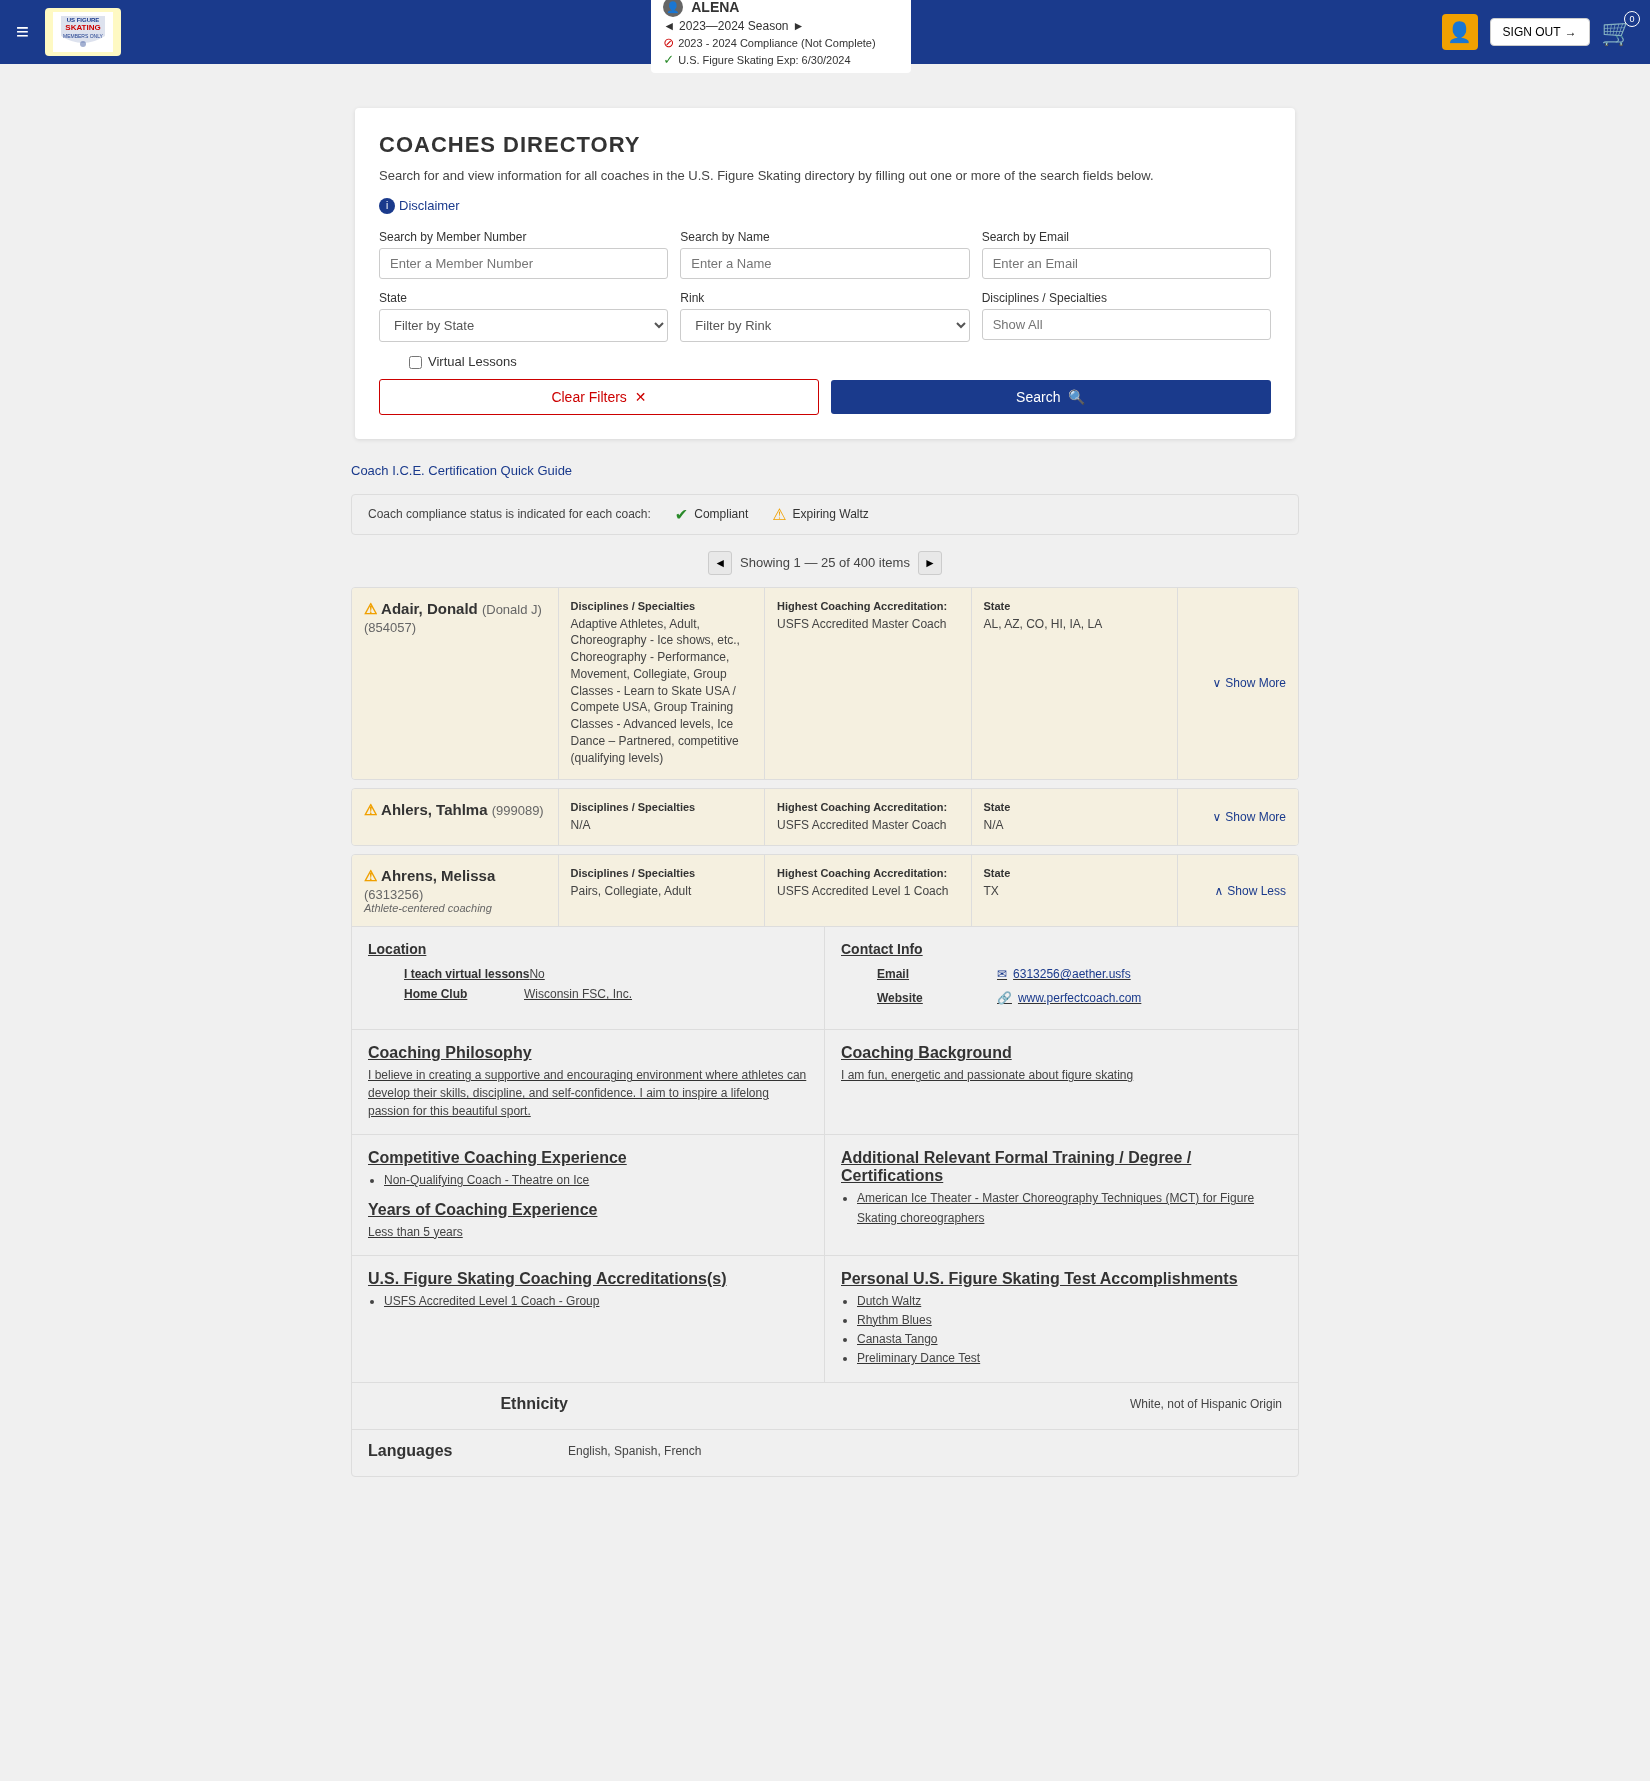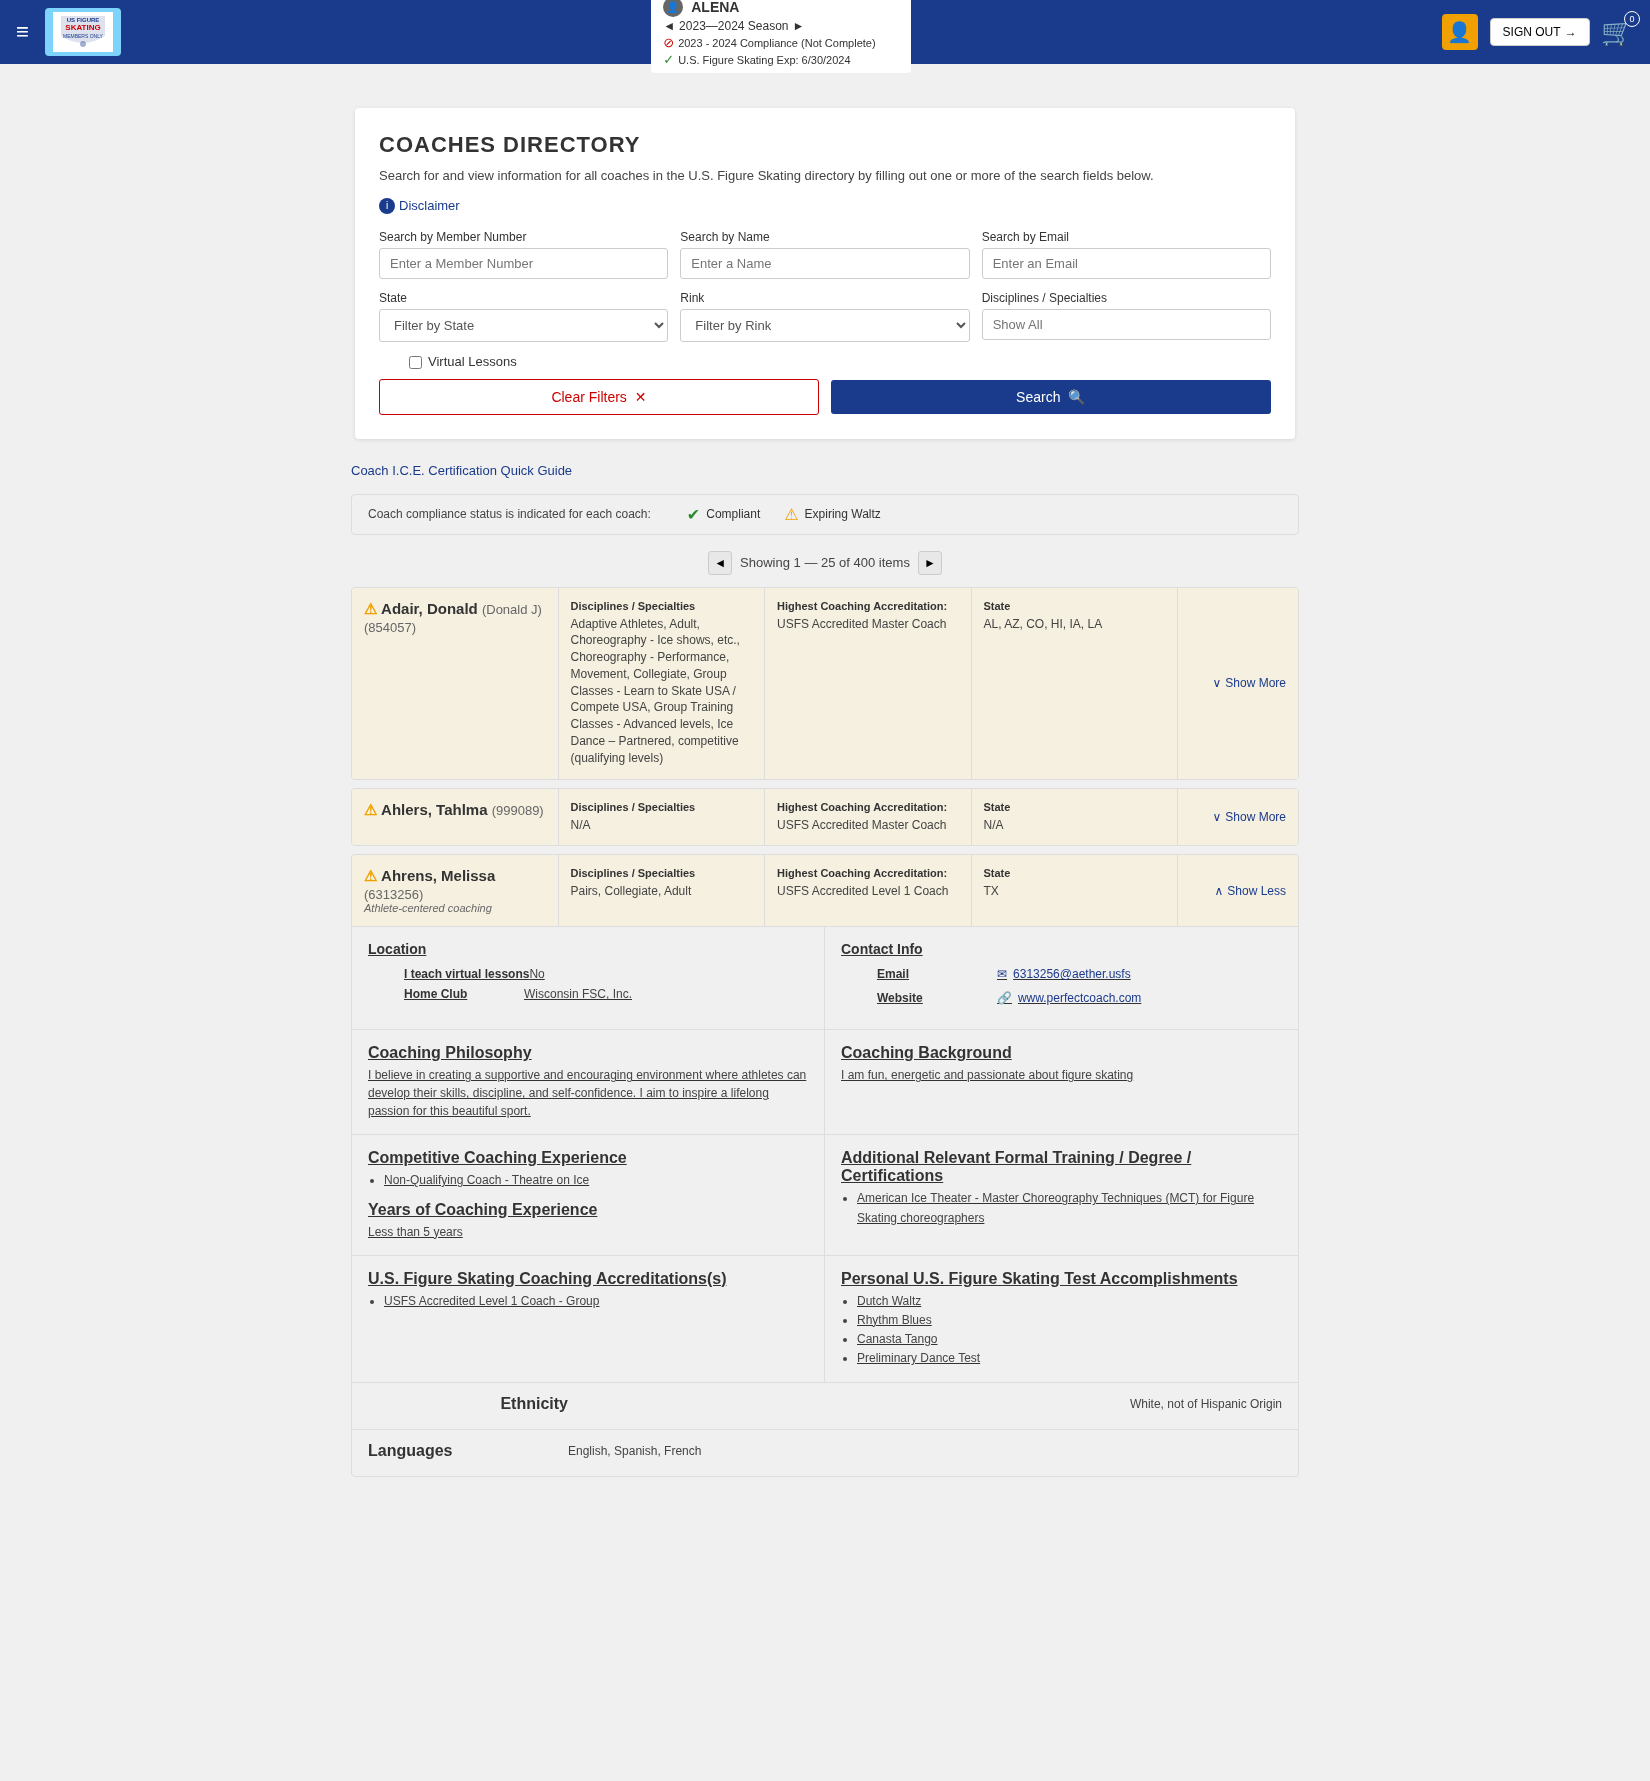--- a/index.html
+++ b/index.html
@@ -2,21 +2,21 @@
 <html><head>
   <meta charset="utf-8">
   <style>
     * { box-sizing: border-box; margin: 0; padding: 0; }
     body { font-family: Arial, sans-serif; font-size: 13px; background: #f0f0f0; color: #333; }
 
     
     .header { background: #1a3a8c; display: flex; align-items: center; padding: 0 16px; height: 64px; position: relative; }
     .header-left { display: flex; align-items: center; gap: 16px; }
     .hamburger { color: white; font-size: 22px; cursor: pointer; }
-    .logo-box { background: #7dd3fc; padding: 4px 8px; border-radius: 4px; display: flex; align-items: center; }
+    .logo-box { background: #fef9c3; padding: 4px 8px; border-radius: 4px; display: flex; align-items: center; }
     .header-center { flex: 1; display: flex; justify-content: center; }
     .user-info-box { background: white; border-radius: 4px; padding: 6px 12px; min-width: 260px; }
     .user-name-row { display: flex; align-items: center; gap: 8px; }
     .user-icon { width: 20px; height: 20px; background: #666; border-radius: 50%; display: flex; align-items: center; justify-content: center; color: white; font-size: 11px; }
     .user-name { font-weight: bold; font-size: 14px; color: #333; }
     .season-row { display: flex; align-items: center; gap: 4px; font-size: 12px; color: #333; margin-top: 2px; }
     .status-row { display: flex; align-items: center; gap: 4px; font-size: 11px; margin-top: 2px; }
     .header-right { display: flex; align-items: center; gap: 12px; }
     .user-avatar { background: #f0a000; width: 36px; height: 36px; border-radius: 4px; display: flex; align-items: center; justify-content: center; }
     .sign-out-btn { background: white; border: 1px solid #ccc; padding: 6px 12px; border-radius: 4px; font-size: 12px; cursor: pointer; display: flex; align-items: center; gap: 4px; }
@@ -35,21 +35,21 @@
     .form-group input, .form-group select { width: 100%; padding: 7px 10px; border: 1px solid #ccc; border-radius: 3px; font-size: 13px; color: #555; }
     .form-group select { background: white; }
     .search-row2 { display: grid; grid-template-columns: 1fr 1fr 1fr; gap: 12px; margin-bottom: 12px; }
     .button-row { display: grid; grid-template-columns: 1fr 1fr; gap: 12px; align-items: center; }
     .clear-btn { background: white; border: 1px solid #cc0000; color: #cc0000; padding: 9px 16px; border-radius: 3px; font-size: 14px; cursor: pointer; display: flex; align-items: center; justify-content: center; gap: 8px; }
     .search-btn { background: #1a3a8c; border: none; color: white; padding: 9px 16px; border-radius: 3px; font-size: 14px; cursor: pointer; display: flex; align-items: center; justify-content: center; gap: 8px; }
 
     
     .quick-guide-link { color: #1a3a8c; font-size: 13px; cursor: pointer; margin: 16px 0; display: block; }
     .compliance-box { border: 1px solid #ddd; border-radius: 4px; padding: 10px 16px; margin-bottom: 16px; display: flex; align-items: center; gap: 24px; }
-    .compliance-box .label { font-size: 12px; color: #444; margin-right: 12px; }
+    .compliance-box .label { font-size: 12px; color: #444; margin-right: 0; }
     .compliance-item { display: flex; align-items: center; gap: 6px; font-size: 12px; }
 
     
     .pagination { display: flex; align-items: center; justify-content: center; gap: 8px; margin: 12px 0; }
     .page-btn { background: #e8e8e8; border: 1px solid #ccc; width: 24px; height: 24px; border-radius: 3px; cursor: pointer; display: flex; align-items: center; justify-content: center; font-size: 12px; }
     .page-info { font-size: 13px; color: #444; }
 
     
     .coach-card { border: 1px solid #ddd; border-radius: 4px; margin-bottom: 8px; overflow: hidden; }
     .coach-card-header { display: grid; grid-template-columns: 1fr 1fr 1fr 1fr 120px; background: #f5f0e0; }

